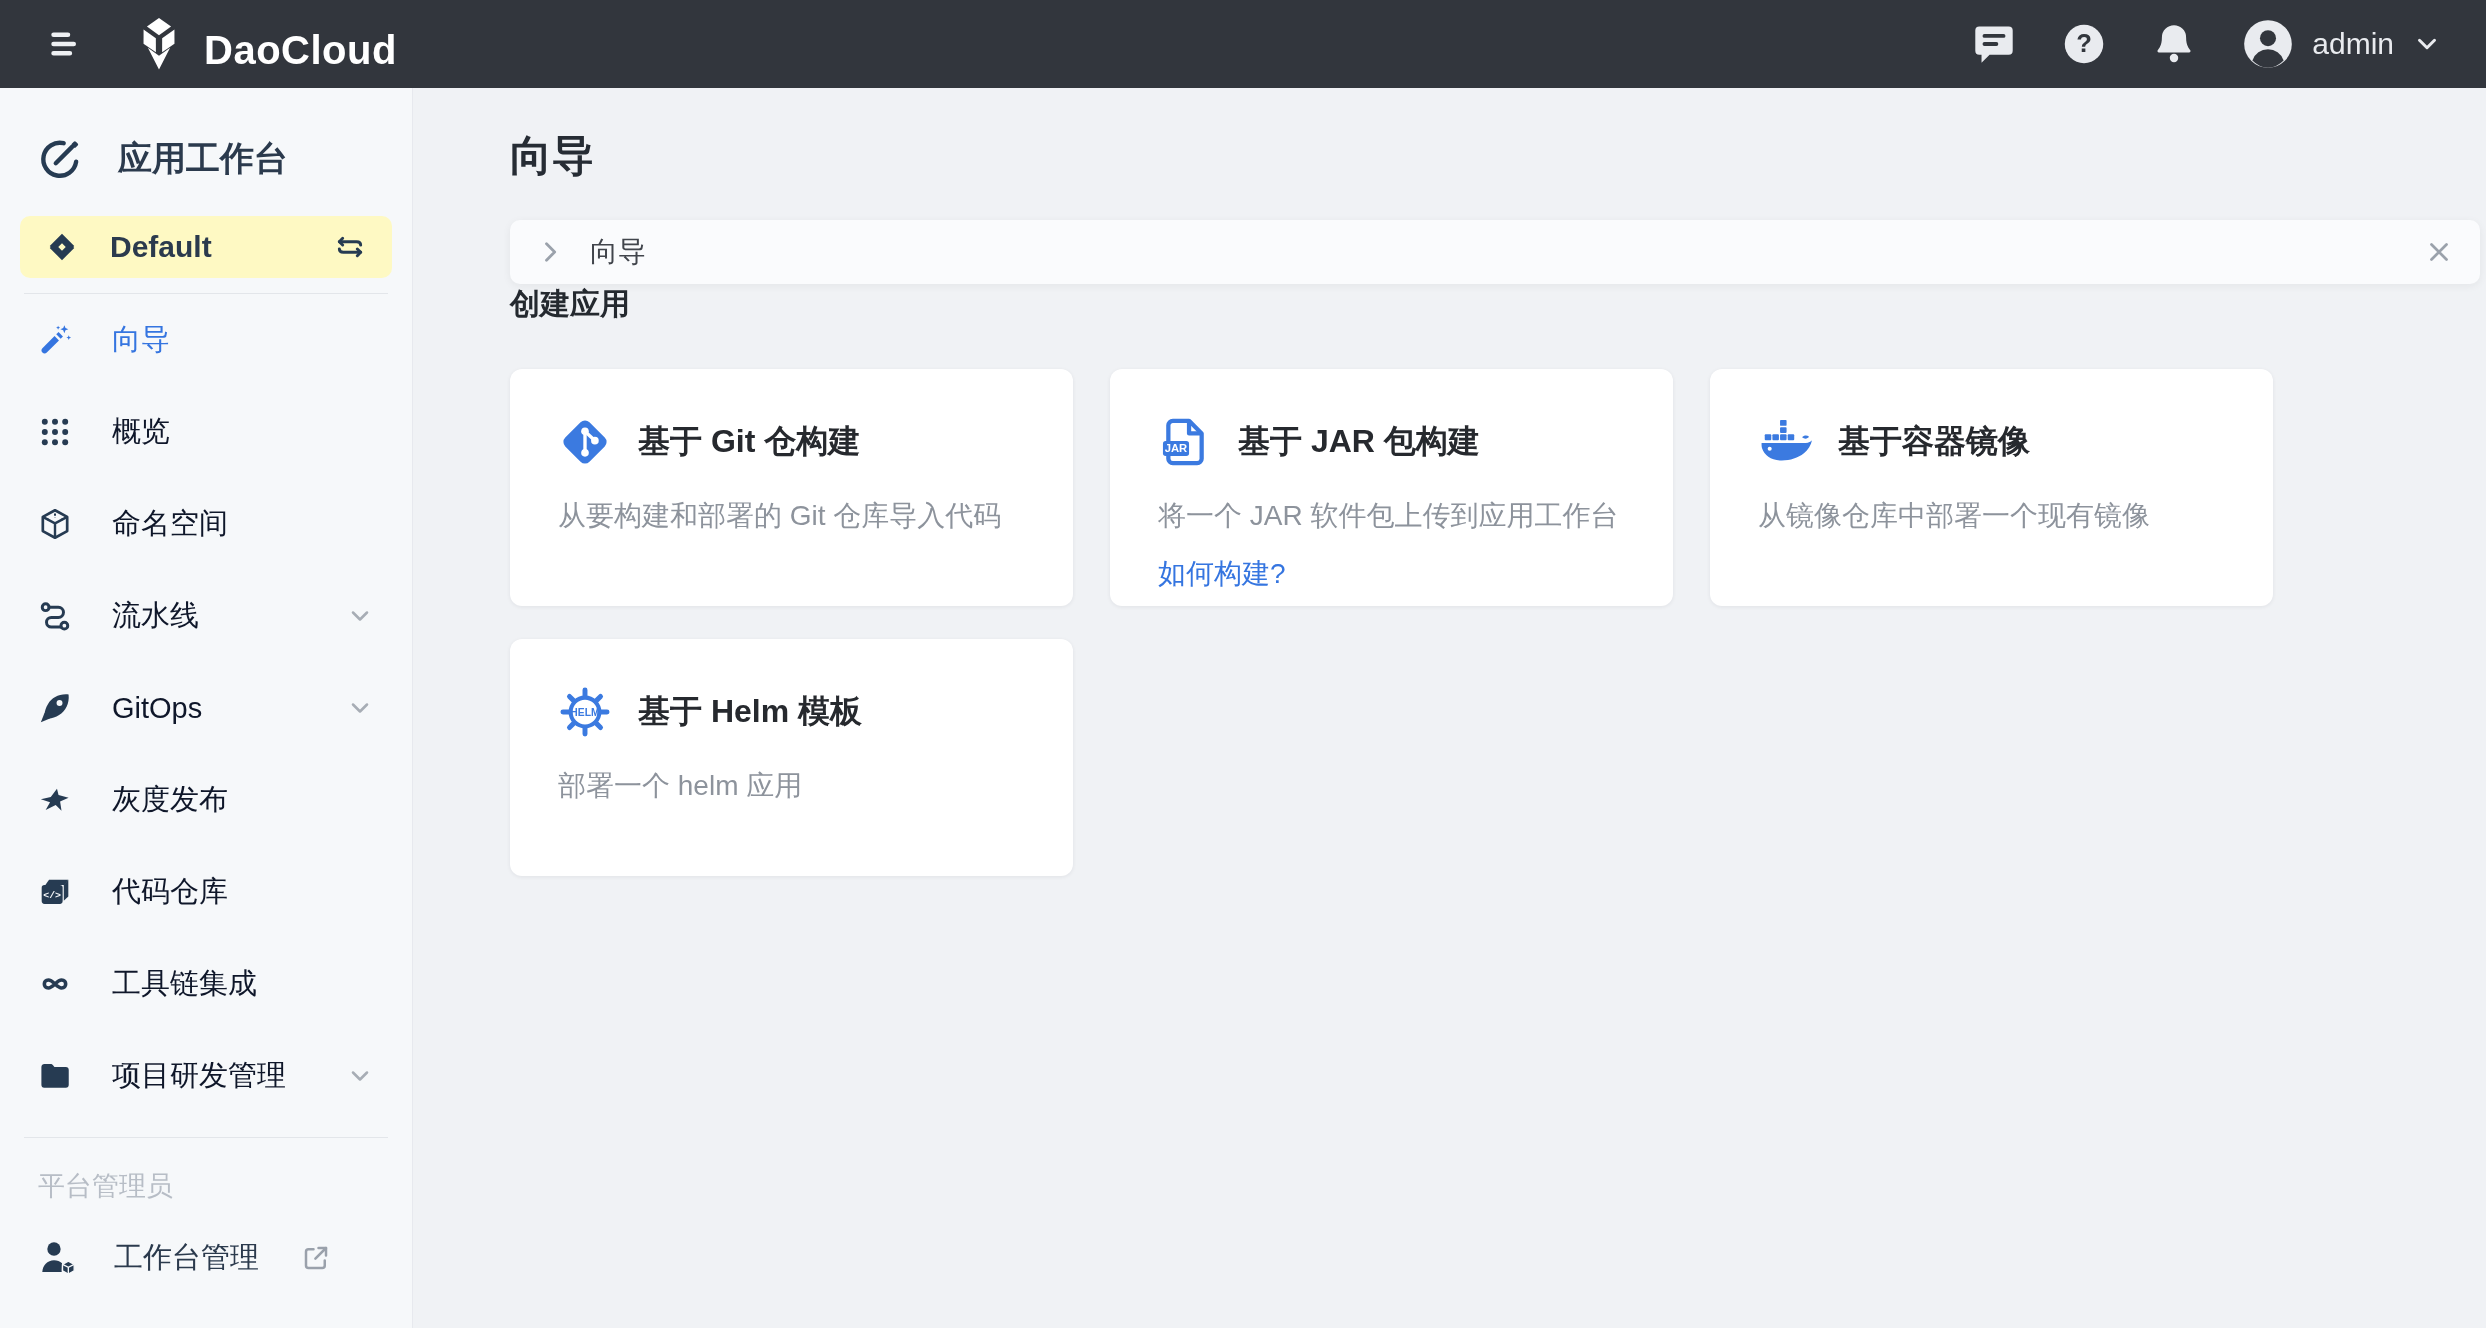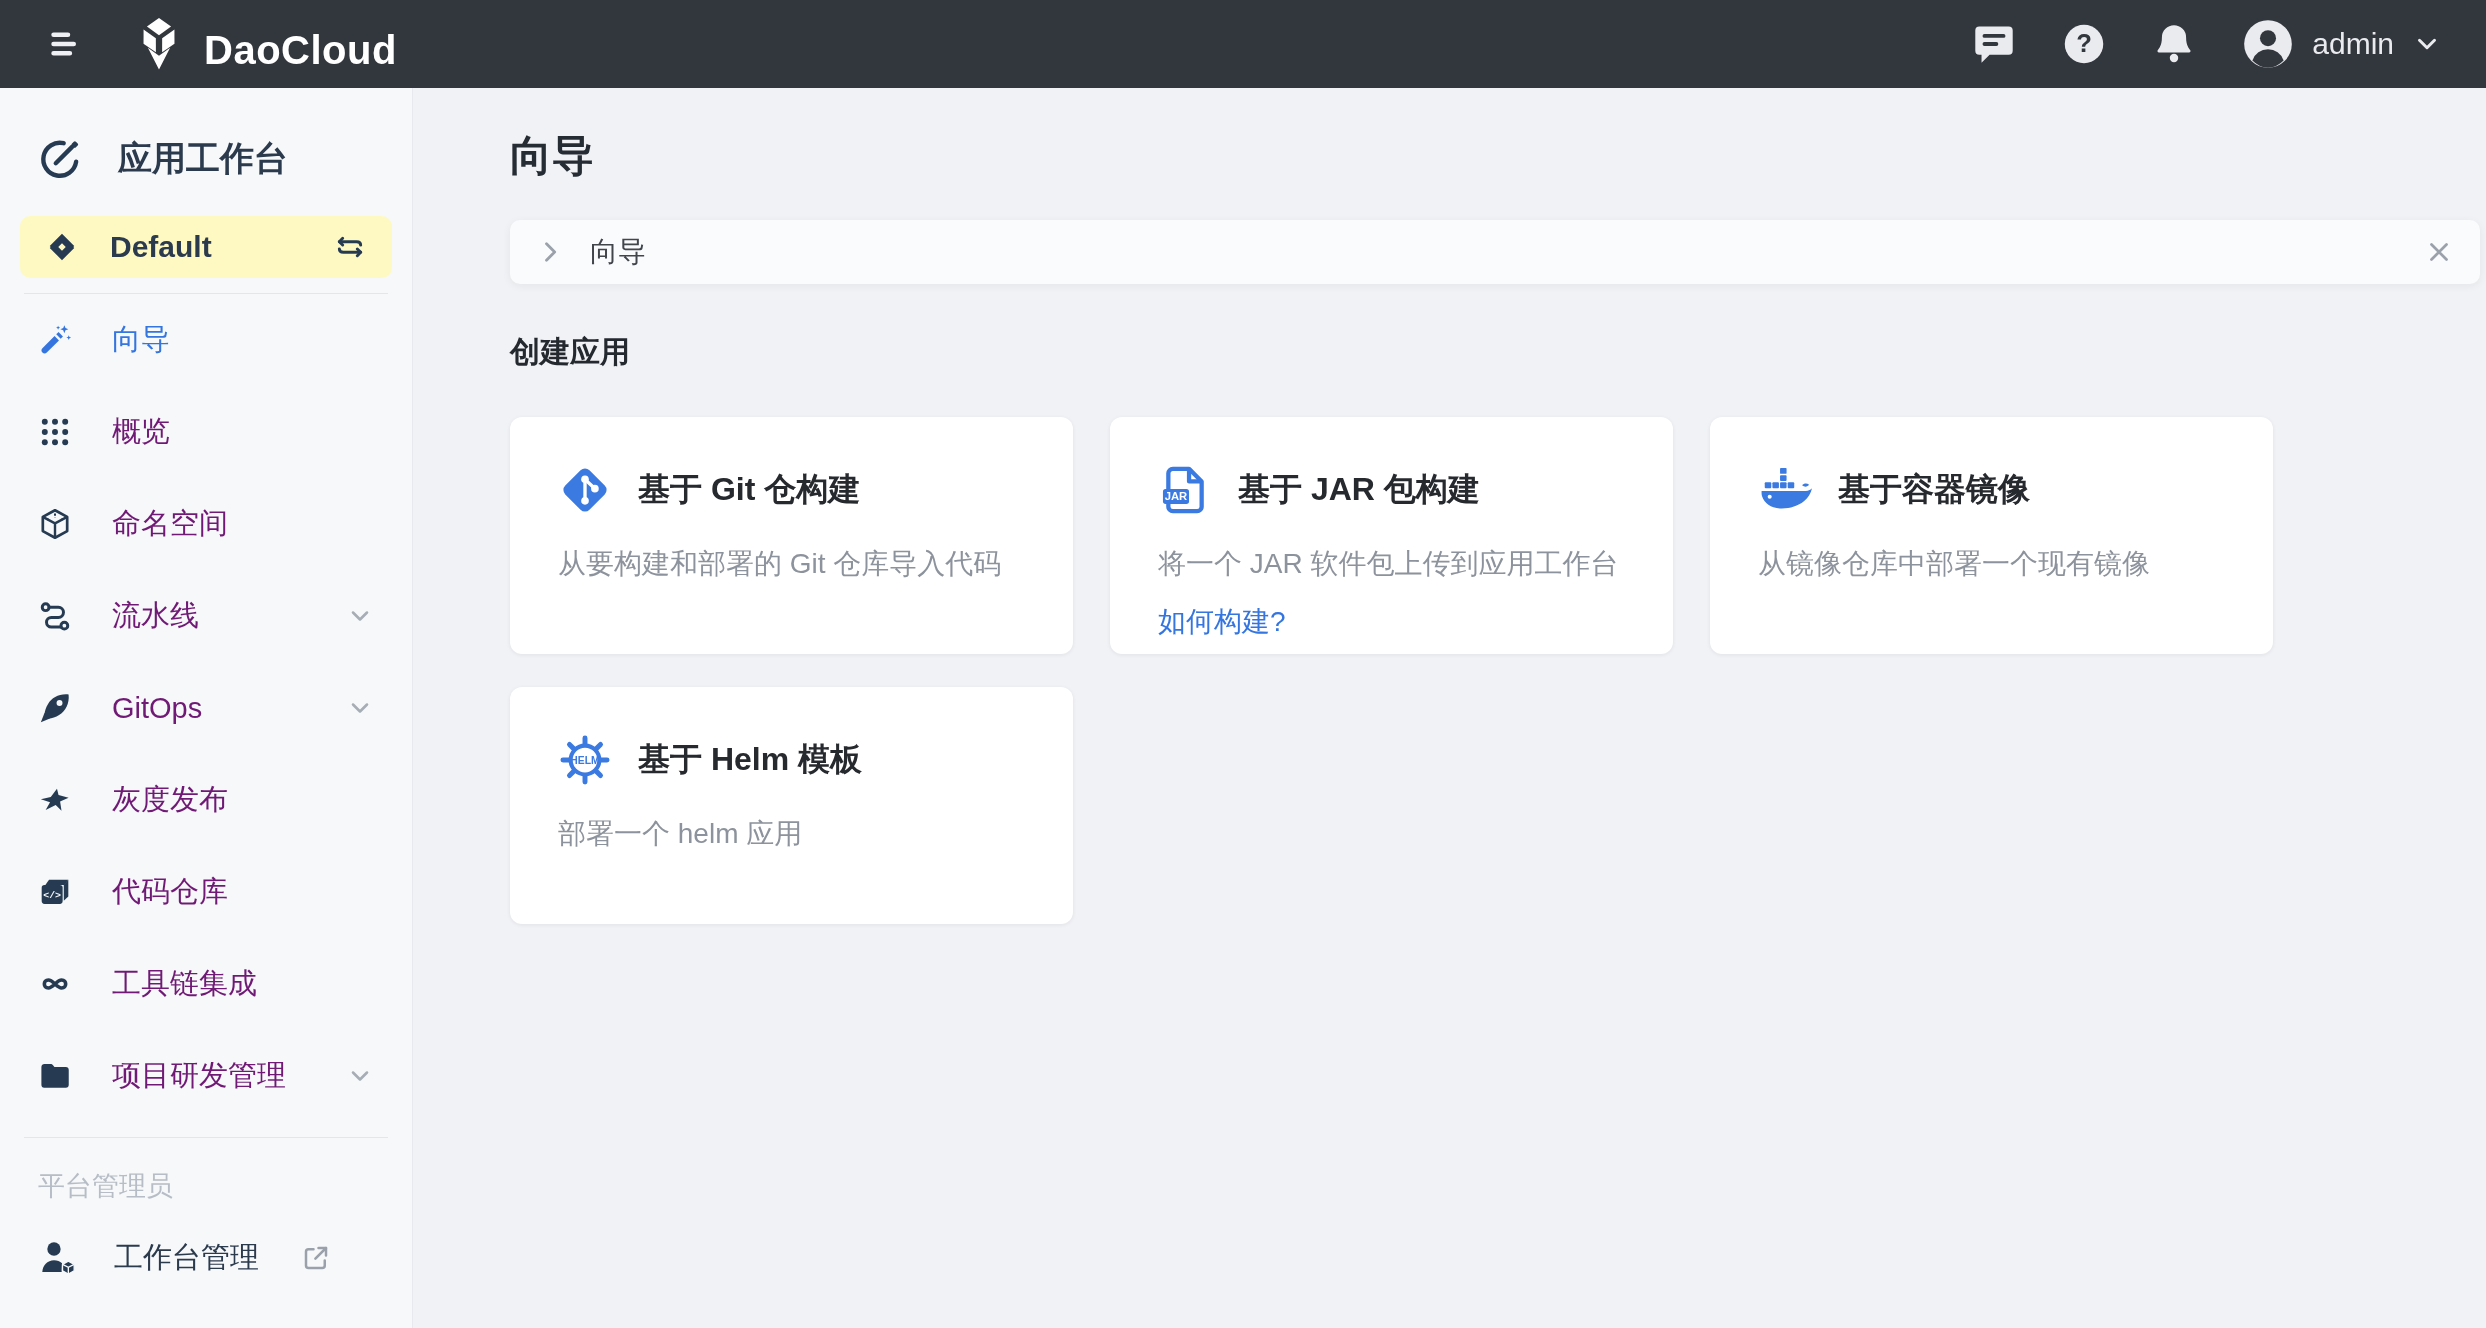--- a/index.html
+++ b/index.html
@@ -26,39 +26,39 @@
   .sidebar { width:413px; background:#f6f8fa; border-right:1px solid #e7e9ee; padding:0 20px; flex-shrink:0; }
   .sb-header { display:flex; align-items:center; gap:36px; padding:48px 16px 34px 18px; }
   .sb-header svg { width:44px; height:44px; }
   .sb-header-label { font-size:34px; font-weight:bold; color:#2b3a4d; }
   .workspace { height:62px; background:#fef9c3; border-radius:10px; display:flex; align-items:center; padding:0 26px; gap:32px; cursor:pointer; }
   .workspace svg { width:32px; height:32px; }
   .workspace-name { font-size:30px; font-weight:600; color:#2b3a4d; }
   .workspace .swap { margin-left:auto; }
   .sb-divider { height:1px; background:#e3e6ea; margin:15px 4px 0; }
   .nav { }
-  .nav-item { height:92px; display:flex; align-items:center; gap:40px; padding:0 18px; font-size:29px; color:#701a75; cursor:pointer; border-radius:10px; }
+  .nav-item { height:92px; display:flex; align-items:center; gap:40px; padding:0 18px; font-size:29px; color:#0f172a; cursor:pointer; border-radius:10px; }
   .nav-item svg { width:34px; height:34px; flex-shrink:0; }
   .nav-item .chev { margin-left:auto; }
   .nav-item .chev svg { width:28px; height:28px; }
   .nav-item.active { color:#3575e0; }
   .section-label { font-size:27px; color:#b7bdc6; padding:30px 18px 8px; }
   .admin-item { height:92px; display:flex; align-items:center; gap:36px; padding:0 18px; font-size:29px; color:#2b3a4d; cursor:pointer; }
   .admin-item svg.mainic { width:40px; height:40px; }
   .admin-item svg.extic { width:30px; height:30px; margin-left:6px; }
 
   
   .main { flex:1; padding:40px 6px 0 58px; }
   .page-title { font-size:42px; font-weight:bold; color:#262c34; }
   .crumb-bar { margin-top:36px; height:64px; background:#fafbfd; border-radius:10px; box-shadow:0 2px 8px rgba(31,35,41,.06); display:flex; align-items:center; padding:0 26px; gap:26px; }
   .crumb-bar .crumb-chev svg { width:28px; height:28px; cursor:pointer; }
   .crumb-text { font-size:28px; color:#41454c; }
   .crumb-close { margin-left:auto; cursor:pointer; }
   .crumb-close svg { width:30px; height:30px; }
-  .section-title { margin-top:48px; font-size:30px; font-weight:bold; color:#24292f; }
+  .section-title { font-size:30px; font-weight:bold; color:#24292f; }
   .cards { margin-top:44px; display:flex; flex-wrap:wrap; gap:33px 37px; width:1800px; }
   .card { width:563px; height:237px; background:#ffffff; border-radius:12px; box-shadow:0 1px 4px rgba(31,35,41,.07); padding:46px 48px 0; cursor:pointer; }
   .card-head { display:flex; align-items:center; gap:26px; }
   .card-head svg { width:54px; height:54px; flex-shrink:0; }
   .card-title { font-size:32px; font-weight:bold; color:#26292e; }
   .card-desc { margin-top:28px; font-size:28px; color:#8d939c; }
   .card-link { margin-top:20px; font-size:28px; color:#3575e0; cursor:pointer; display:inline-block; }
 </style>
 </head>
 <body>

